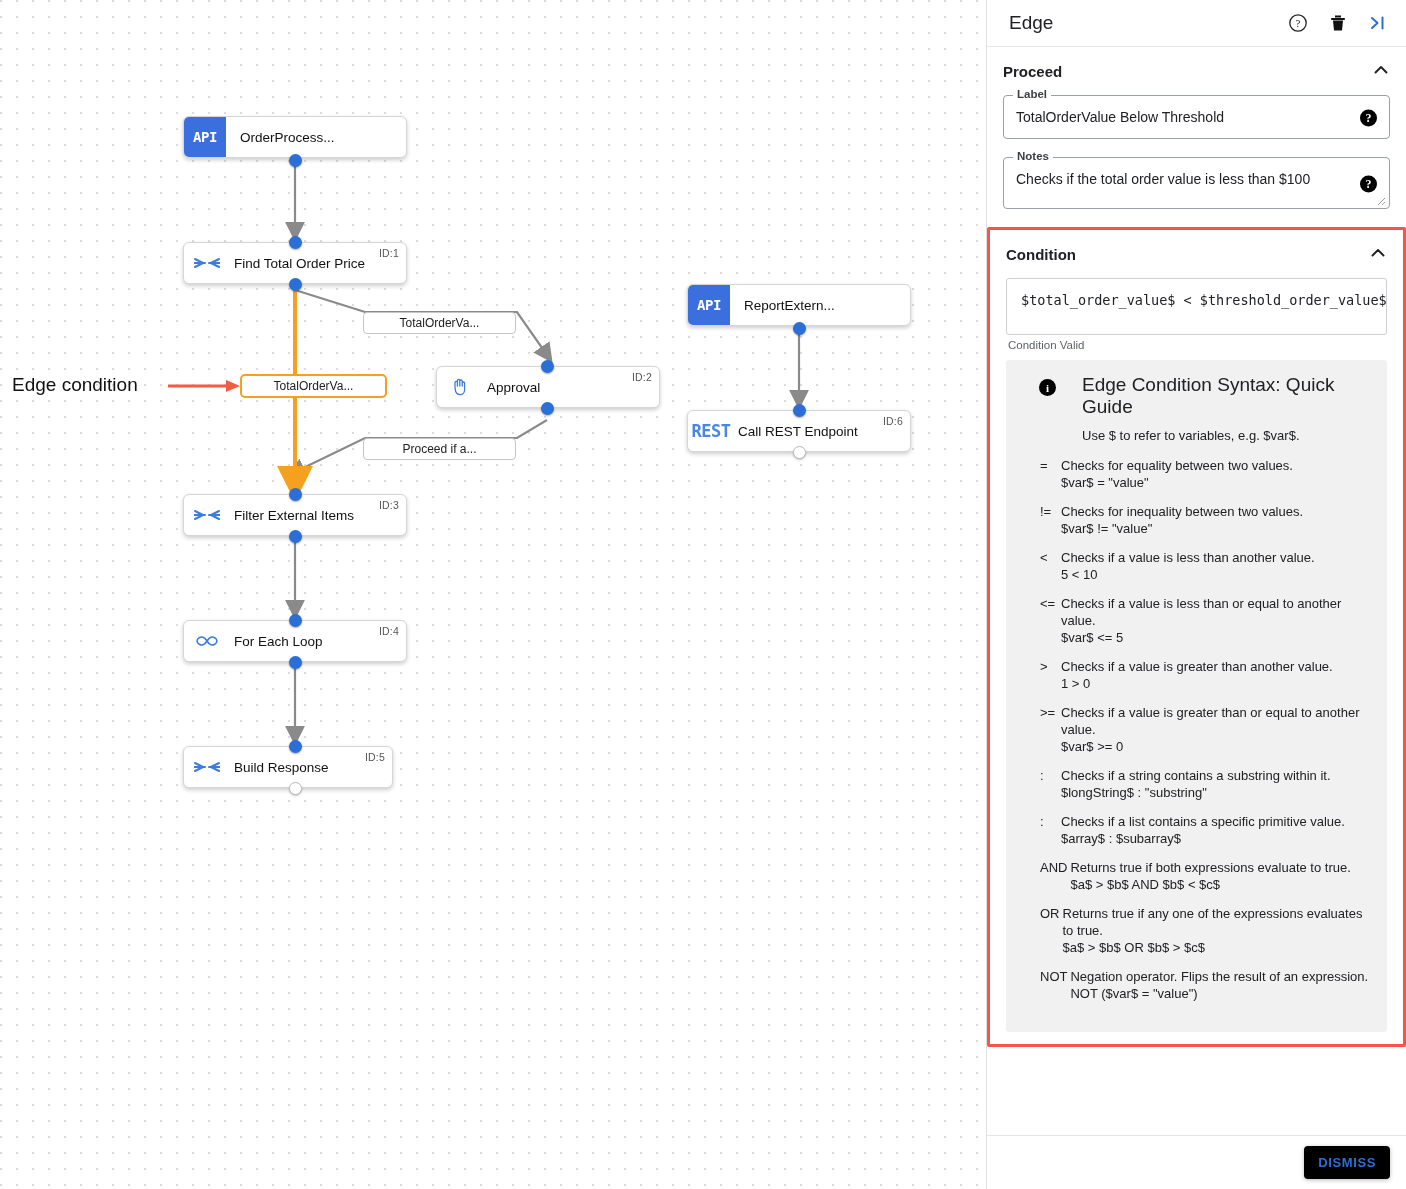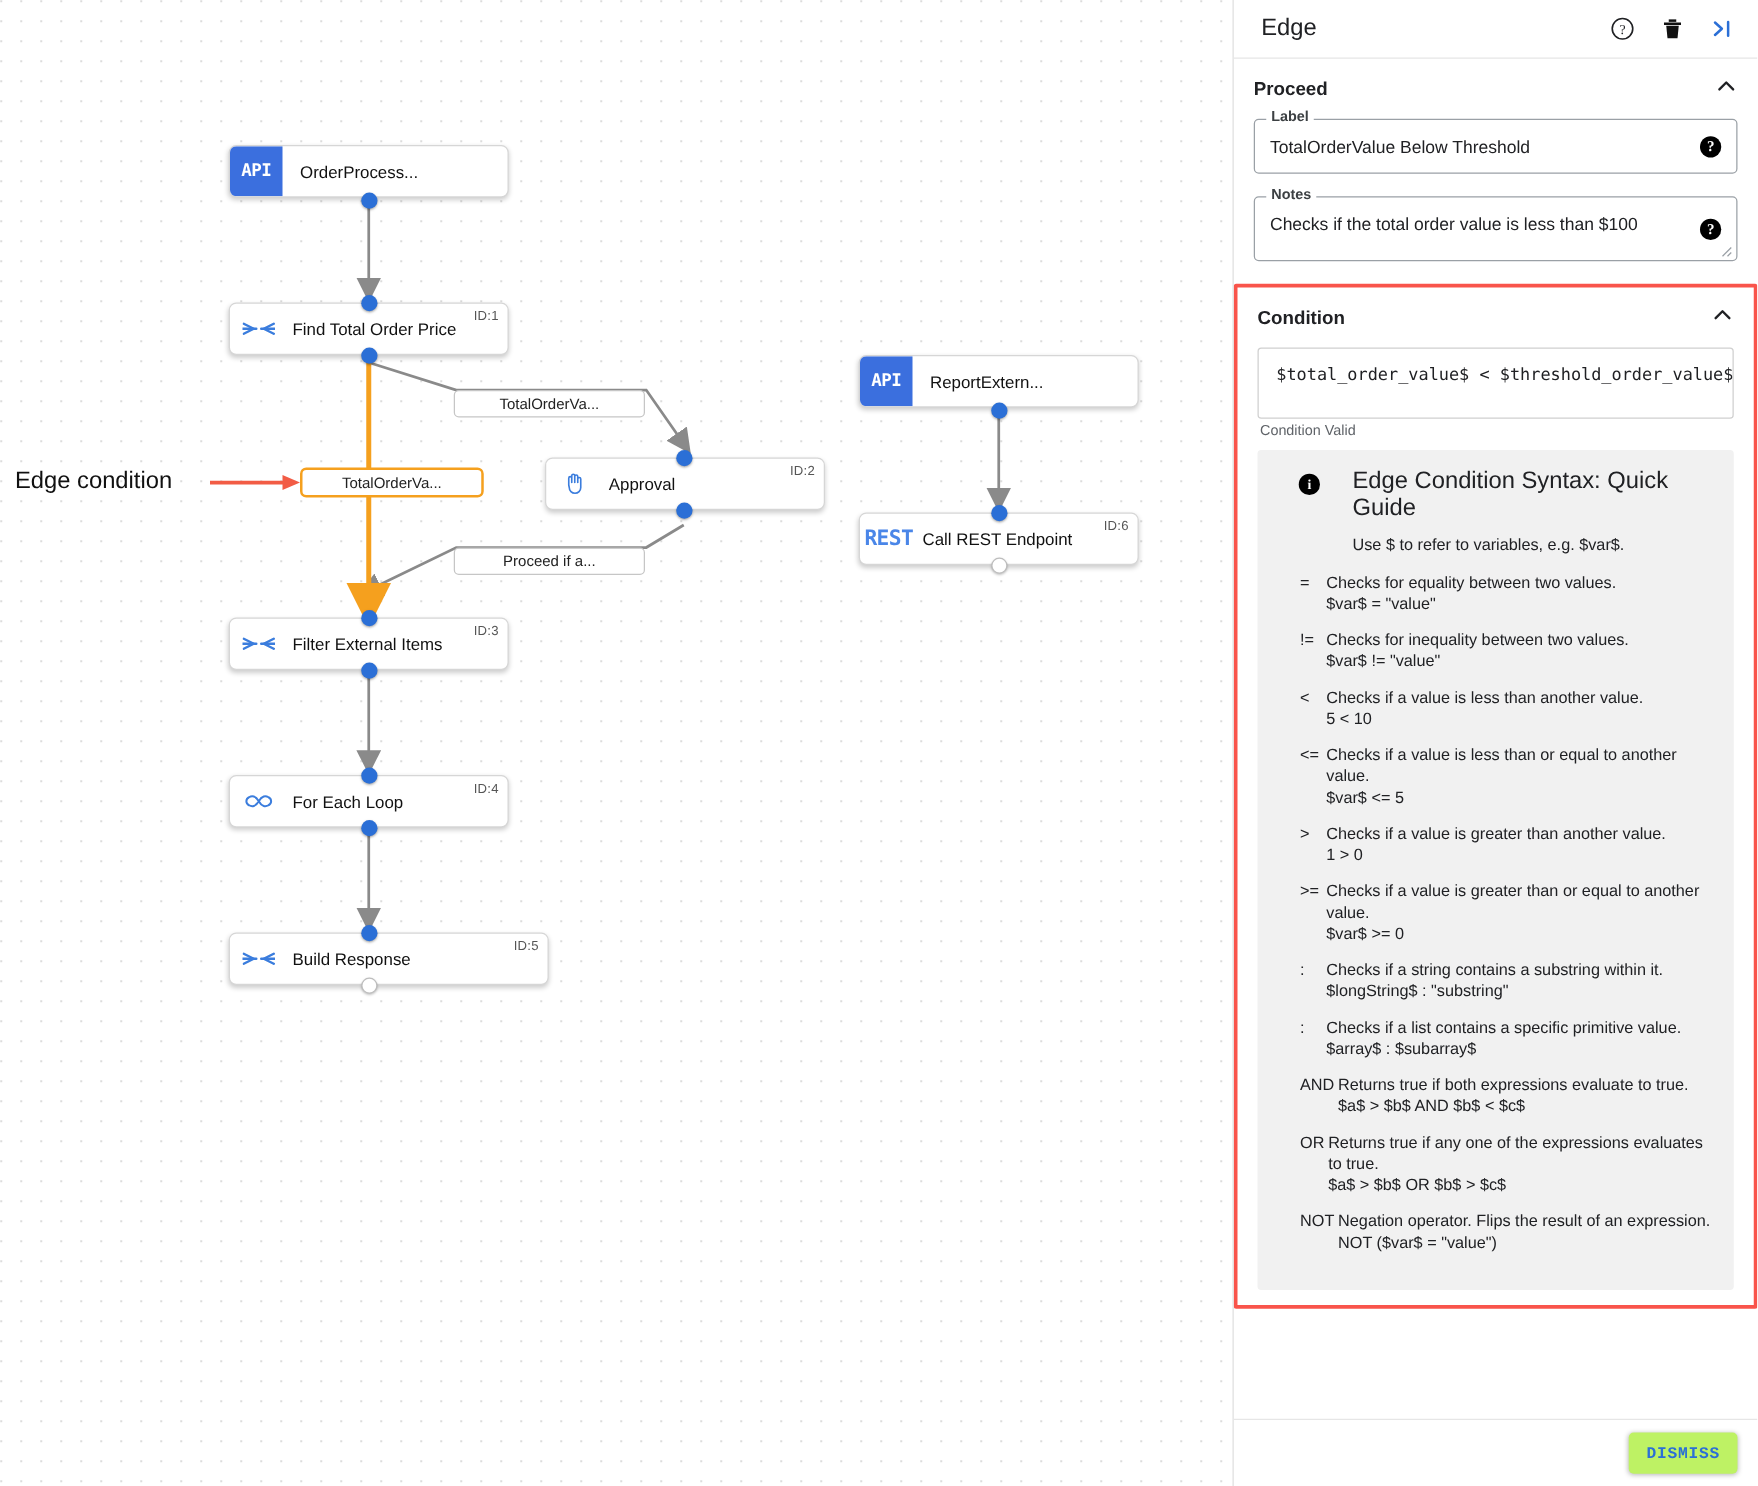--- a/index.html
+++ b/index.html
@@ -199,28 +199,28 @@
   .op-desc { font-size: 13px; color: #202124; line-height: 17px; }
   .op-ex { font-size: 13px; color: #202124; line-height: 17px; }
 
   #panel-footer {
     border-top: 1px solid #e6e6e6;
     height: 54px; flex: 0 0 54px;
     position: relative;
   }
   #dismiss-btn {
     position: absolute; right: 16px; top: 10px;
-    background: #bef264;
+    background: #000000;
     border: none; border-radius: 4px;
     box-shadow: 0 1px 4px rgba(0,0,0,0.28);
     color: #2b6fd6;
     font-size: 13px; font-weight: bold; letter-spacing: .6px;
     padding: 9px 14px;
     cursor: pointer;
-    font-family: Liberation Mono, monospace;
+    font-family: Liberation Sans, sans-serif;
   }
   #panel-scroll { flex: 1; overflow: hidden; }
 </style>
 </head>
 <body>
 
 <div id="app">
 
   <div id="canvas">
 
@@ -307,21 +307,21 @@
         <svg width="28" height="16" viewBox="0 0 28 16">
           <path d="M14,8 C11.5,3.5 8.5,3.5 6.2,4.8 C3.4,6.3 3.4,9.7 6.2,11.2 C8.5,12.5 11.5,12.5 14,8 C16.5,3.5 19.5,3.5 21.8,4.8 C24.6,6.3 24.6,9.7 21.8,11.2 C19.5,12.5 16.5,12.5 14,8 z" fill="none" stroke="#3b7ddd" stroke-width="1.6"></path>
         </svg>
       </div>
       <div class="ntitle">For Each Loop</div>
       <div class="nid">ID:4</div>
     </div>
     <div class="port" style="left:289px; top:614px;"></div>
     <div class="port" style="left:289px; top:656px;"></div>
 
-    <div class="node titled" style="left:183px; top:746px; width:256px;">
+    <div class="node titled" style="left:183px; top:746px; width:210px;">
       <div class="nicon">
         <svg width="26" height="14" viewBox="0 0 26 14">
           <path d="M1,3 L9,7 L1,11" stroke="#3b7ddd" stroke-width="2" fill="none" stroke-linecap="round" stroke-linejoin="round"></path>
           <line x1="0" y1="7" x2="11" y2="7" stroke="#3b7ddd" stroke-width="2" stroke-linecap="round"></line>
           <path d="M25,3 L17,7 L25,11" stroke="#3b7ddd" stroke-width="2" fill="none" stroke-linecap="round" stroke-linejoin="round"></path>
           <line x1="26" y1="7" x2="15" y2="7" stroke="#3b7ddd" stroke-width="2" stroke-linecap="round"></line>
         </svg>
       </div>
       <div class="ntitle">Build Response</div>
       <div class="nid">ID:5</div>

